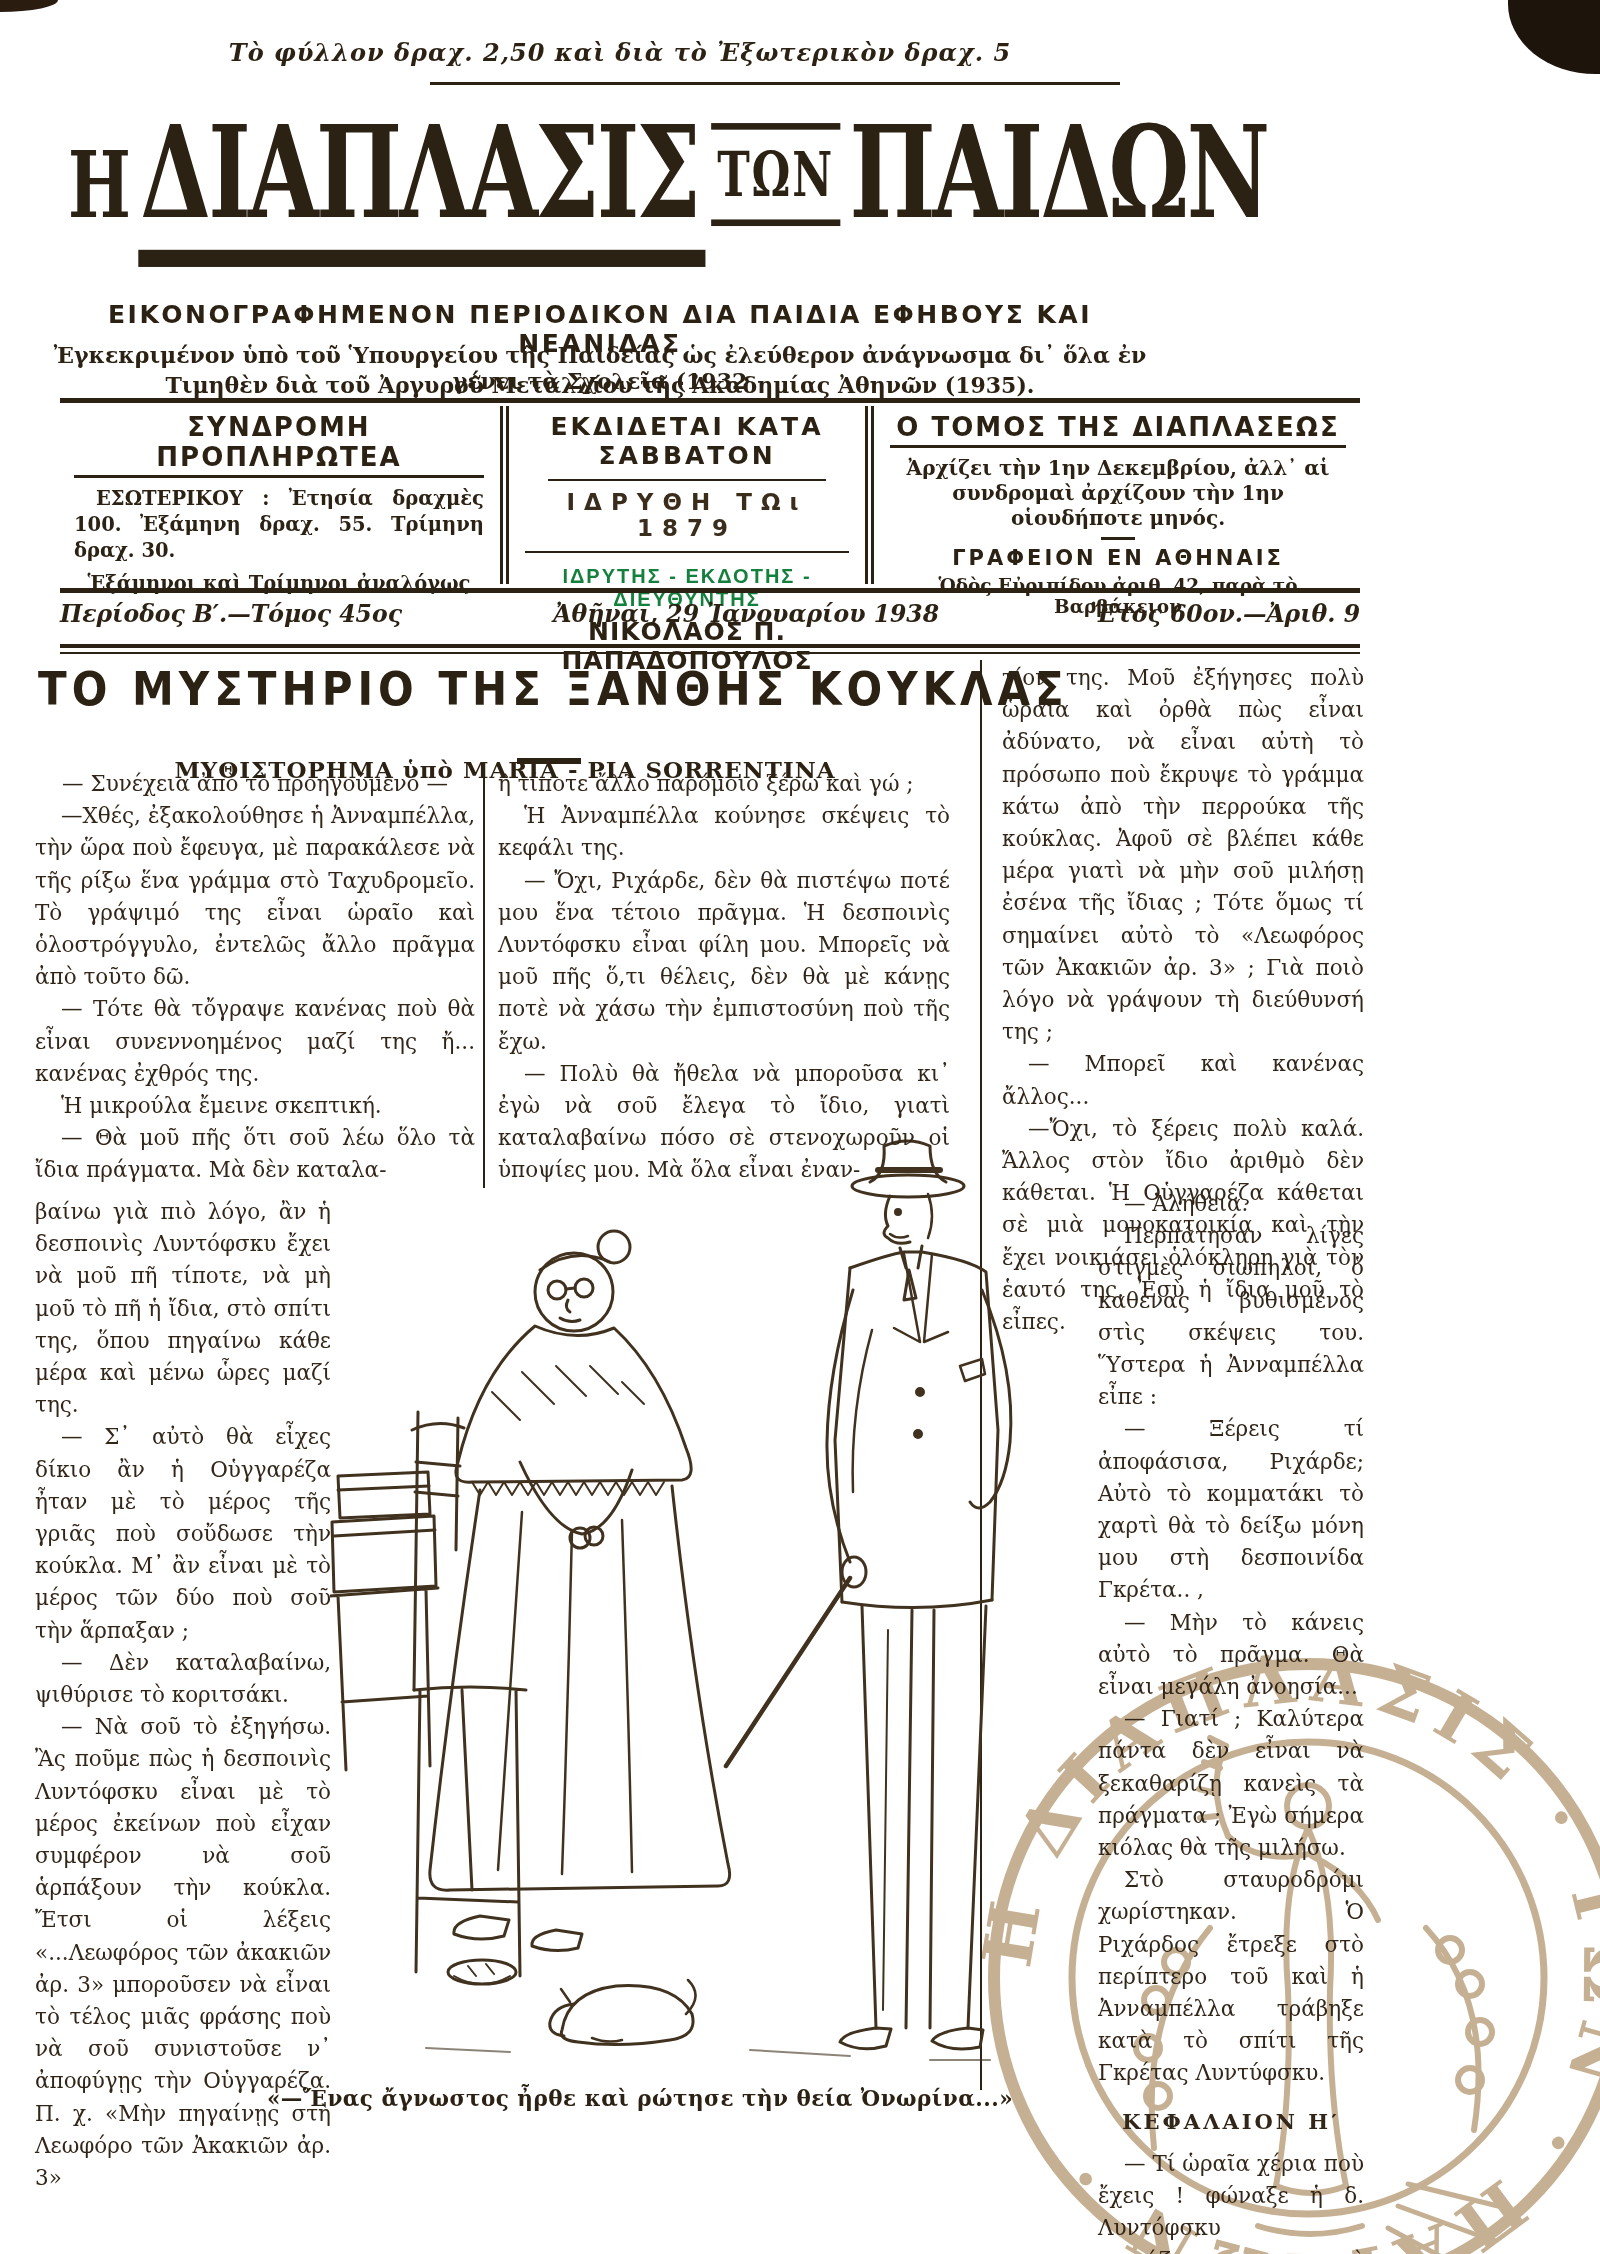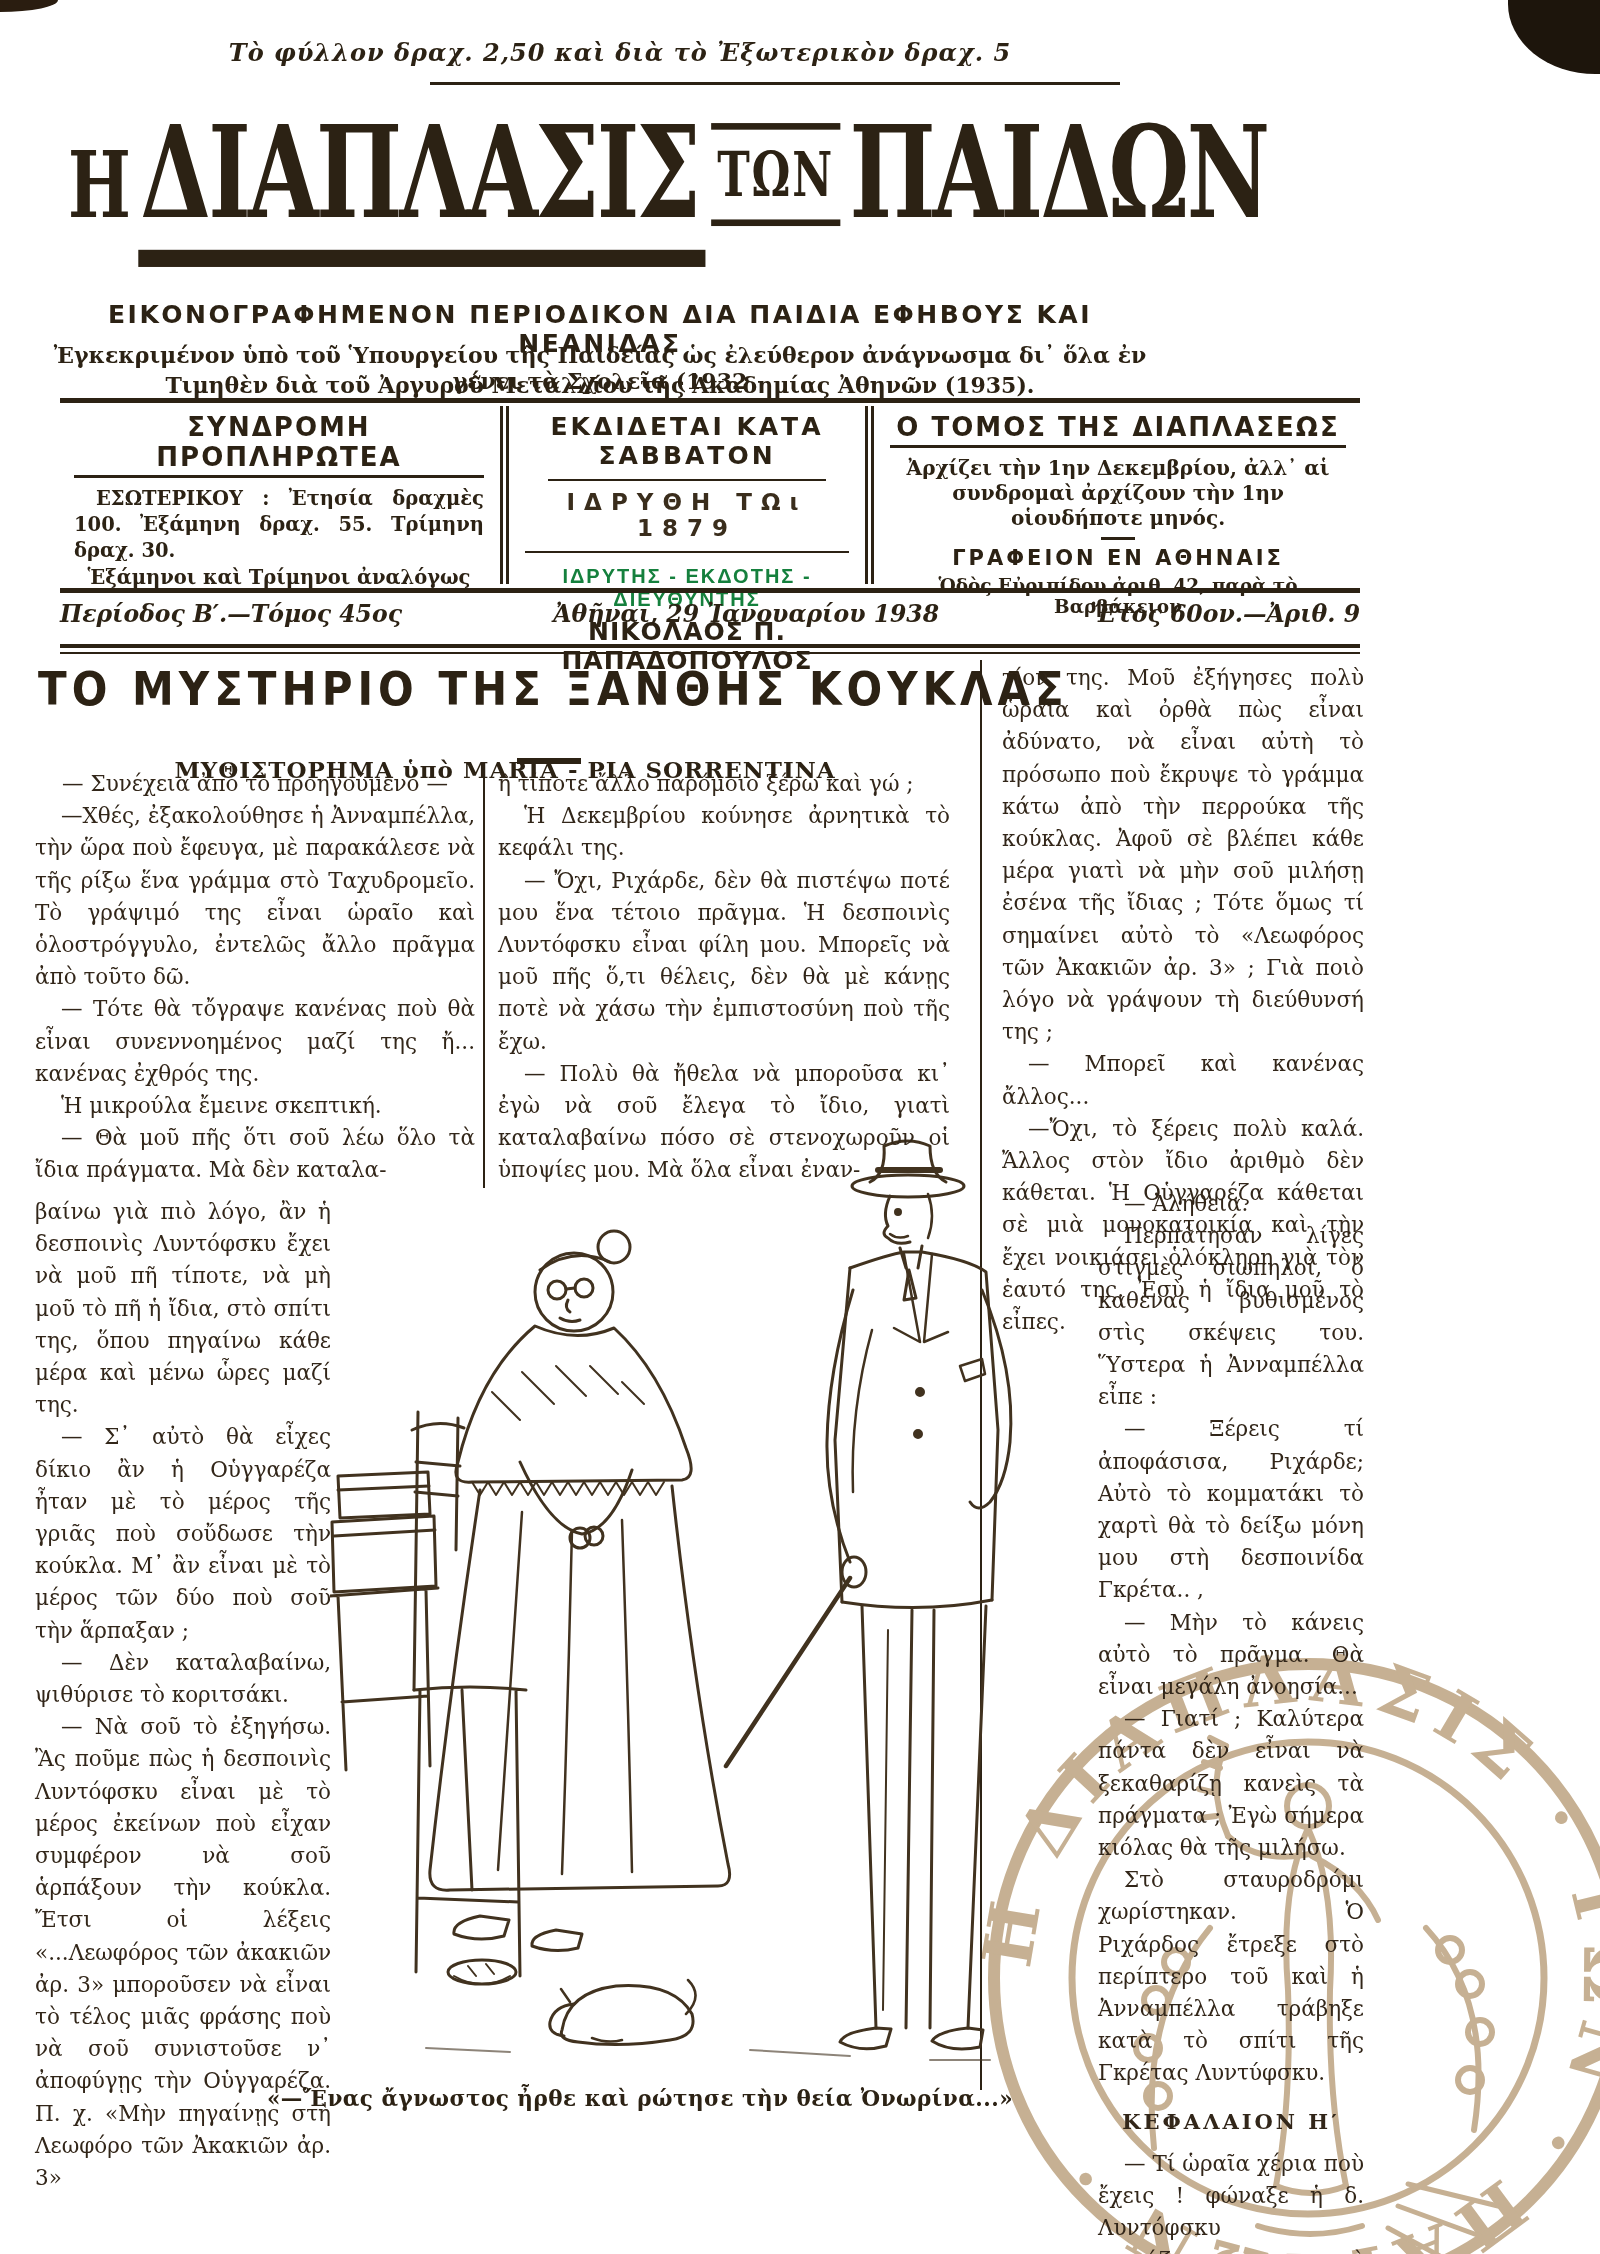--- a/index.html
+++ b/index.html
@@ -31,21 +31,21 @@
     font-family:"DejaVu Sans", sans-serif; font-weight:bold; font-size:25px; letter-spacing:2.5px; }
   .approval { left:20px; width:1160px; text-align:center; font-weight:bold; font-size:22px; }
   
   .info-row { left:60px; top:406px; width:1300px; height:178px; display:flex; }
   .ibox { padding:6px 14px 4px; box-sizing:border-box; }
   .ibox-h { text-align:center; font-family:"DejaVu Sans", sans-serif; font-weight:bold;
     font-size:26px; letter-spacing:2px; }
   .ibox-h .hu { display:inline-block; border-bottom:3px solid #2c2214; padding:0 6px 3px; }
   .ibox-body { font-weight:bold; font-size:19.5px; line-height:26px; text-align:justify; margin-top:8px; }
   .ibox-body p { margin:0; text-indent:22px; }
-  .ibox-note { text-align:center; font-weight:bold; font-size:19.5px; margin-top:2px; }
+  .ibox-note { text-align:center; font-weight:bold; font-size:19.5px; margin-top:8px; }
   .vdiv { width:3px; border-left:3px solid #2c2214; border-right:3px solid #2c2214;
     background:transparent; margin:0 2px; }
   .box-mid { text-align:center; }
   .mid-l1 { font-family:"DejaVu Sans", sans-serif; font-weight:bold; font-size:25px; letter-spacing:3px; }
   .mid-hr { height:2px; background:#2c2214; margin:9px auto 8px; width:86%; }
   .mid-l2 { font-family:"DejaVu Sans", sans-serif; font-weight:bold; font-size:23px; letter-spacing:9px; color:#3a2d1c; }
   .mid-hr2 { height:2px; background:#2c2214; margin:10px auto 12px; width:100%; }
   .mid-l3 { font-family:Liberation Sans, sans-serif; font-weight:bold; font-size:20px; letter-spacing:2px; color:#15803d; }
   .mid-l4 { font-family:"DejaVu Sans", sans-serif; font-weight:bold; font-size:25px; letter-spacing:1px; margin-top:6px; }
   .box-right .ibox-body { text-align:center; text-indent:0; font-size:20px; line-height:25px; }
@@ -260,21 +260,21 @@
 
   <div class="col" style="left:35px;top:1196px;width:296px;">
     <p class="noind">βαίνω γιὰ πιὸ λόγο, ἂν ἡ δεσποινὶς Λυντόφσκυ ἔχει νὰ μοῦ πῆ τίποτε, νὰ μὴ μοῦ τὸ πῆ ἡ ἴδια, στὸ σπίτι της, ὅπου πηγαίνω κάθε μέρα καὶ μένω ὧρες μαζί της.</p>
     <p>— Σ᾽ αὐτὸ θὰ εἶχες δίκιο ἂν ἡ Οὑγγαρέζα ἦταν μὲ τὸ μέρος τῆς γριᾶς ποὺ σοὔδωσε τὴν κούκλα. Μ᾽ ἂν εἶναι μὲ τὸ μέρος τῶν δύο ποὺ σοῦ τὴν ἅρπαξαν ;</p>
     <p>— Δὲν καταλαβαίνω, ψιθύρισε τὸ κοριτσάκι.</p>
     <p>— Νὰ σοῦ τὸ ἐξηγήσω. Ἂς ποῦμε πὼς ἡ δεσποινὶς Λυντόφσκυ εἶναι μὲ τὸ μέρος ἐκείνων ποὺ εἶχαν συμφέρον νὰ σοῦ ἁρπάξουν τὴν κούκλα. Ἔτσι οἱ λέξεις «...Λεωφόρος τῶν ἀκακιῶν ἀρ. 3» μποροῦσεν νὰ εἶναι τὸ τέλος μιᾶς φράσης ποὺ νὰ σοῦ συνιστοῦσε ν᾽ ἀποφύγῃς τὴν Οὑγγαρέζα. Π. χ. «Μὴν πηγαίνῃς στὴ Λεωφόρο τῶν Ἀκακιῶν ἀρ. 3»</p>
   </div>
 
   <div class="col" style="left:498px;top:768px;width:452px;">
     <p class="noind">ἢ τίποτε ἄλλο παρόμοιο ξέρω καὶ γώ ;</p>
-    <p>Ἡ Δεκεμβρίου κούνησε ἀρνητικὰ τὸ κεφάλι της.</p>
+    <p>Ἡ Ἀνναμπέλλα κούνησε σκέψεις τὸ κεφάλι της.</p>
     <p>— Ὄχι, Ριχάρδε, δὲν θὰ πιστέψω ποτέ μου ἕνα τέτοιο πρᾶγμα. Ἡ δεσποινὶς Λυντόφσκυ εἶναι φίλη μου. Μπορεῖς νὰ μοῦ πῆς ὅ,τι θέλεις, δὲν θὰ μὲ κάνῃς ποτὲ νὰ χάσω τὴν ἐμπιστοσύνη ποὺ τῆς ἔχω.</p>
     <p>— Πολὺ θὰ ἤθελα νὰ μποροῦσα κι᾽ ἐγὼ νὰ σοῦ ἔλεγα τὸ ἴδιο, γιατὶ καταλαβαίνω πόσο σὲ στενοχωροῦν οἱ ὑποψίες μου. Μὰ ὅλα εἶναι ἐναν-</p>
   </div>
 
   <div class="col" style="left:1002px;top:662px;width:362px;">
     <p class="noind">τίον της. Μοῦ ἐξήγησες πολὺ ὡραῖα καὶ ὀρθὰ πὼς εἶναι ἀδύνατο, νὰ εἶναι αὐτὴ τὸ πρόσωπο ποὺ ἔκρυψε τὸ γράμμα κάτω ἀπὸ τὴν περρούκα τῆς κούκλας. Ἀφοῦ σὲ βλέπει κάθε μέρα γιατὶ νὰ μὴν σοῦ μιλήσῃ ἐσένα τῆς ἴδιας ; Τότε ὅμως τί σημαίνει αὐτὸ τὸ «Λεωφόρος τῶν Ἀκακιῶν ἀρ. 3» ; Γιὰ ποιὸ λόγο νὰ γράψουν τὴ διεύθυνσή της ;</p>
     <p>— Μπορεῖ καὶ κανένας ἄλλος...</p>
     <p>—Ὄχι, τὸ ξέρεις πολὺ καλά. Ἄλλος στὸν ἴδιο ἀριθμὸ δὲν κάθεται. Ἡ Οὑγγαρέζα κάθεται σὲ μιὰ μονοκατοικία καὶ τὴν ἔχει νοικιάσει ὁλόκληρη γιὰ τὸν ἑαυτό της. Ἐσὺ ἡ ἴδια μοῦ τὸ εἶπες.</p>
   </div>
 

